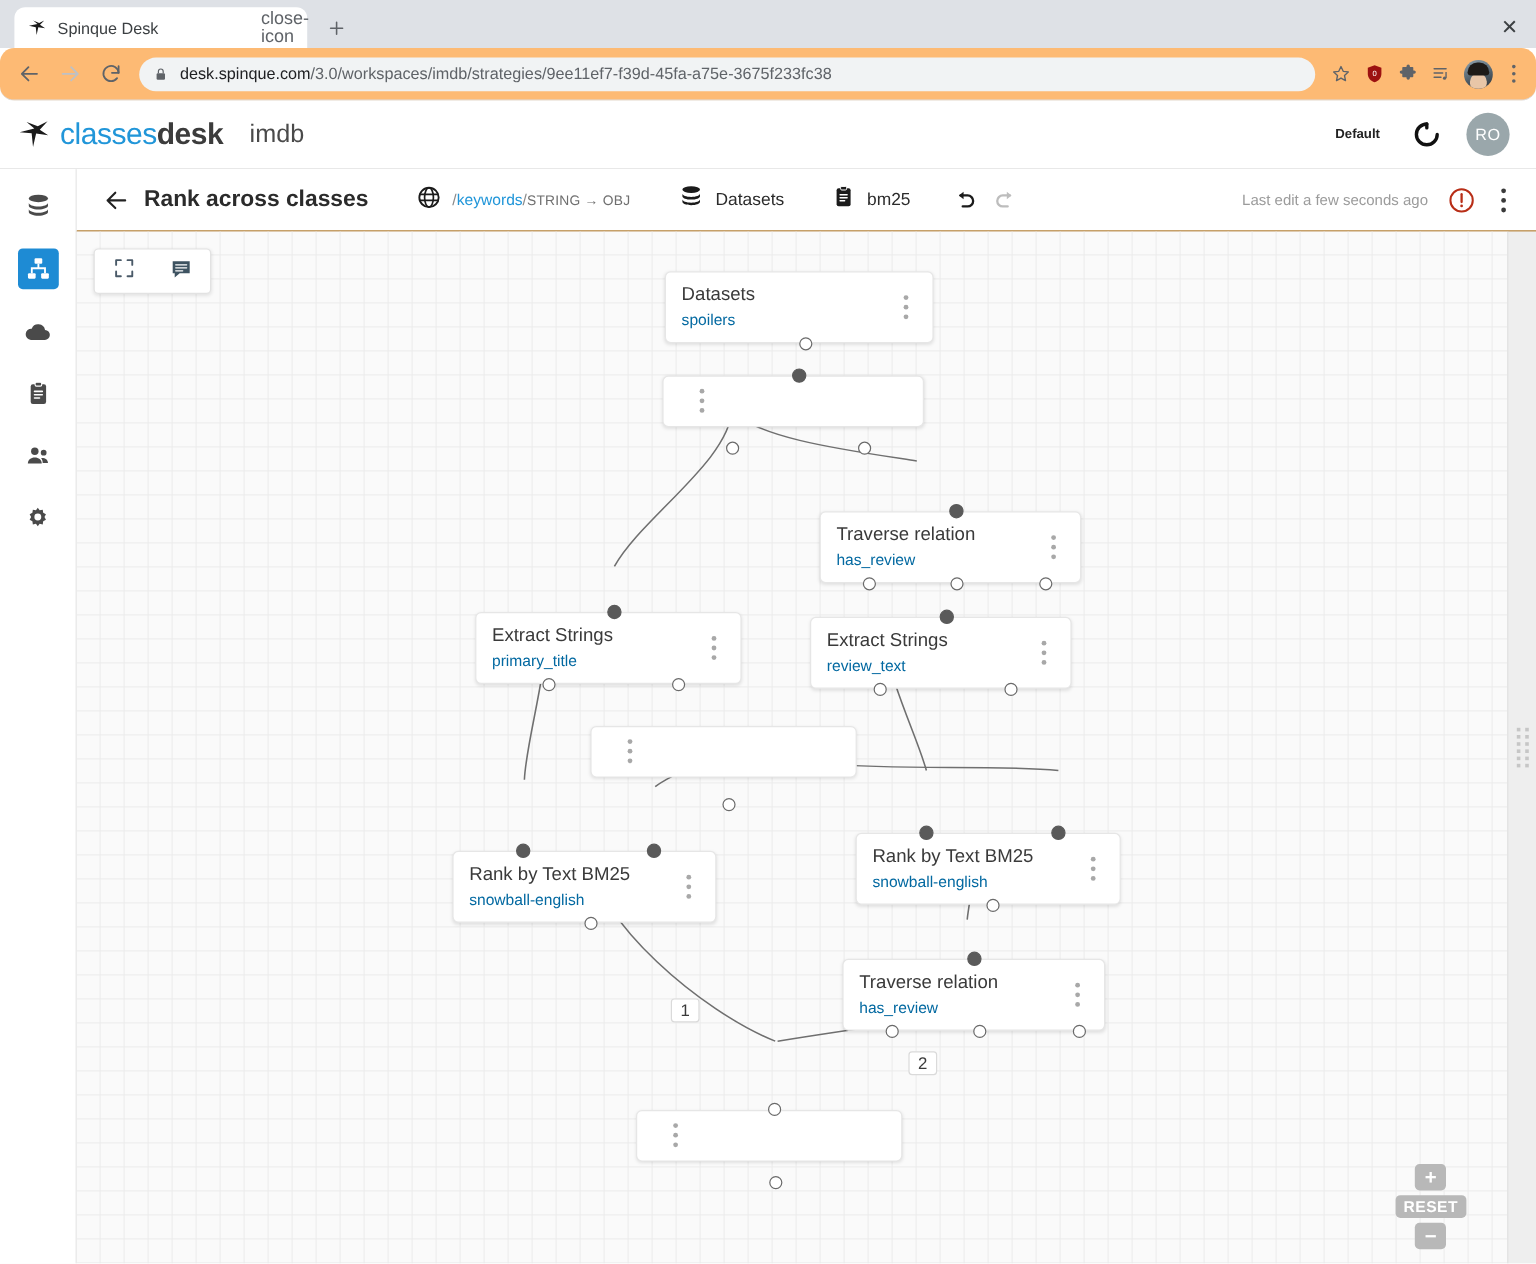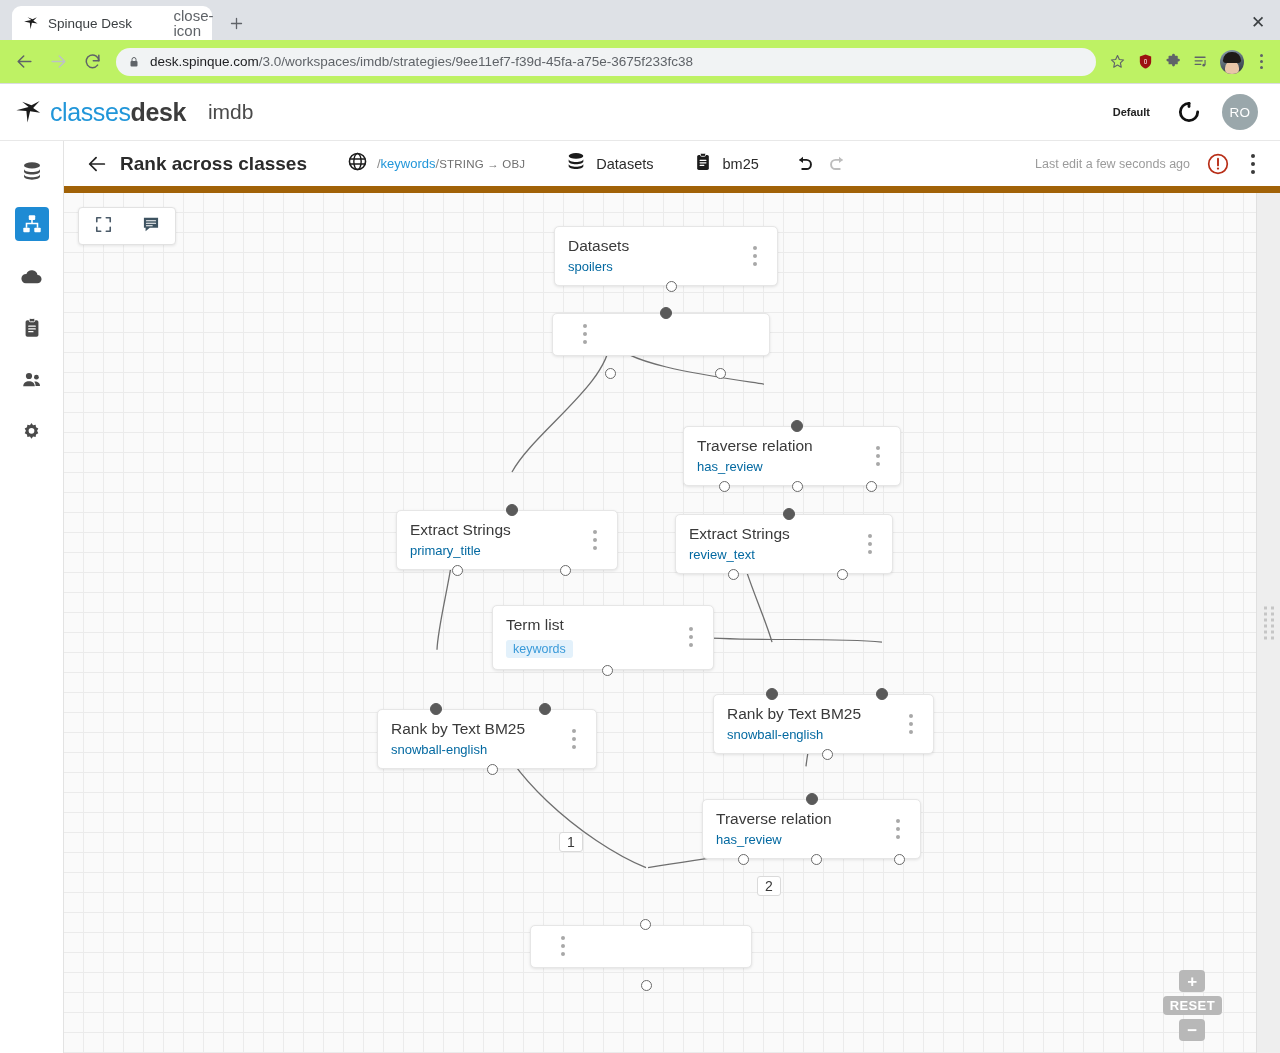--- a/index.html
+++ b/index.html
@@ -13,21 +13,21 @@
   
   .browser-topbar {
     height: 40px;
     background: #dee1e6;
     display: flex;
     align-items: flex-end;
     position: relative;
   }
   .tab {
     margin-left: 12px;
-    width: 200px;
+    width: 244px;
     height: 34px;
     background: #ffffff;
     border-radius: 9px 9px 0 0;
     display: flex;
     align-items: center;
     padding: 0 10px;
     gap: 9px;
   }
   .tab-favicon { width: 17px; height: 17px; flex: 0 0 17px; display:flex; align-items:center; justify-content:center;}
   .tab-title {
@@ -46,26 +46,27 @@
   }
   .win-close {
     position: absolute; right: 12px; top: 12px;
     width: 20px; height: 20px; color: #3c4043;
     display:flex; align-items:center; justify-content:center;
     font-size: 17px; line-height: 1; cursor: pointer;
   }
 
   .browser-navbar {
     height: 44px;
-    background: #bef264;
+    background: #fdba74;
     display: flex;
     align-items: center;
     padding: 0 8px;
     gap: 2px;
     border-bottom: 1px solid #dadce0;
+    border-radius: 12px;
   }
   .nav-btn {
     width: 32px; height: 32px;
     display: flex; align-items: center; justify-content: center;
     color: #5f6368; cursor: pointer; border-radius: 50%;
     flex: 0 0 32px;
   }
   .nav-btn.disabled { color: #bdc1c6; }
   .omnibox {
     flex: 1;
@@ -154,21 +155,21 @@
 
   .workarea { flex: 1; display: flex; flex-direction: column; min-width: 0; position: relative; }
 
   
   .strategy-bar {
     height: 52px;
     background: #fff;
     display: flex; align-items: center;
     padding: 0 14px 0 18px;
     gap: 0;
-    border-bottom: 7px solid #a16207;
+    border-bottom: 1px solid #a16207;
   }
   .back-arrow { width: 30px; height: 30px; display:flex; align-items:center; justify-content:center; cursor:pointer; color:#222; }
   .strategy-title { font-size: 19px; font-weight: 600; color: #2b2b2b; margin-left: 8px; white-space: nowrap; }
   .tb-group { display:flex; align-items:center; gap:9px; cursor:pointer; white-space:nowrap; }
   .tb-sep { width: 40px; }
   .tb-path { font-size: 13px; }
   .tb-path .slash { color: #8a8a8a; }
   .tb-path .kw { color: #2196d9; }
   .tb-path .types { color: #6f6f6f; font-size: 11.5px; letter-spacing: .2px; }
   .tb-label { font-size: 14.5px; color: #2b2b2b; }
@@ -620,23 +621,20 @@
               <div class="node-kebab">
                 <i></i>
                 <i></i>
                 <i></i>
               </div>
             </div>
             <div class="port filled" style="left: 719px; top: 315px;"></div>
             <div class="port" style="left: 663.5px; top: 375.5px;"></div>
             <div class="port" style="left: 772.5px; top: 375.5px;"></div>
             <div class="node" style="left: 428px; top: 412px; width: 222px;">
-              <div class="node-main"><div class="node-title-row">
-                  <span class="node-title">Term list</span>
-                </div><div class="node-sub chip">keywords</div></div>
               <div class="node-kebab">
                 <i></i>
                 <i></i>
                 <i></i>
               </div>
             </div>
             <div class="port" style="left: 537.5px; top: 471.5px;"></div>
             <div class="node" style="left: 313px; top: 516px; width: 220px;">
               <div class="node-main">
                 <div class="node-title-row">

